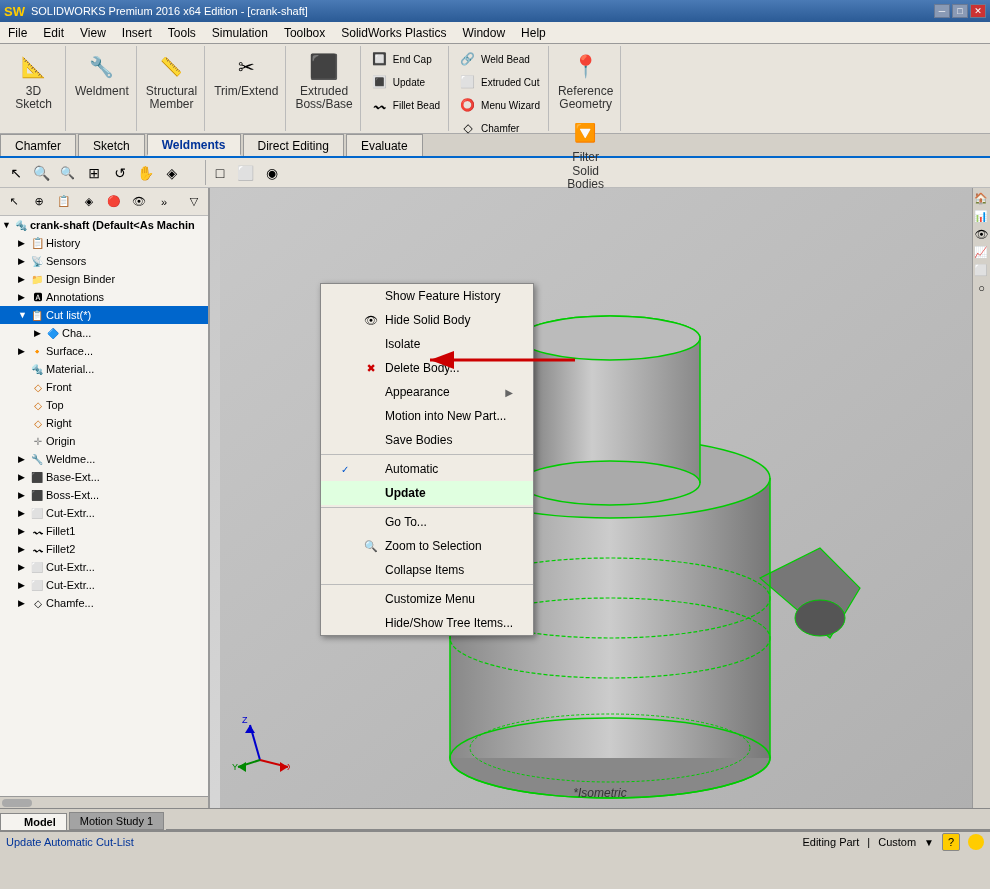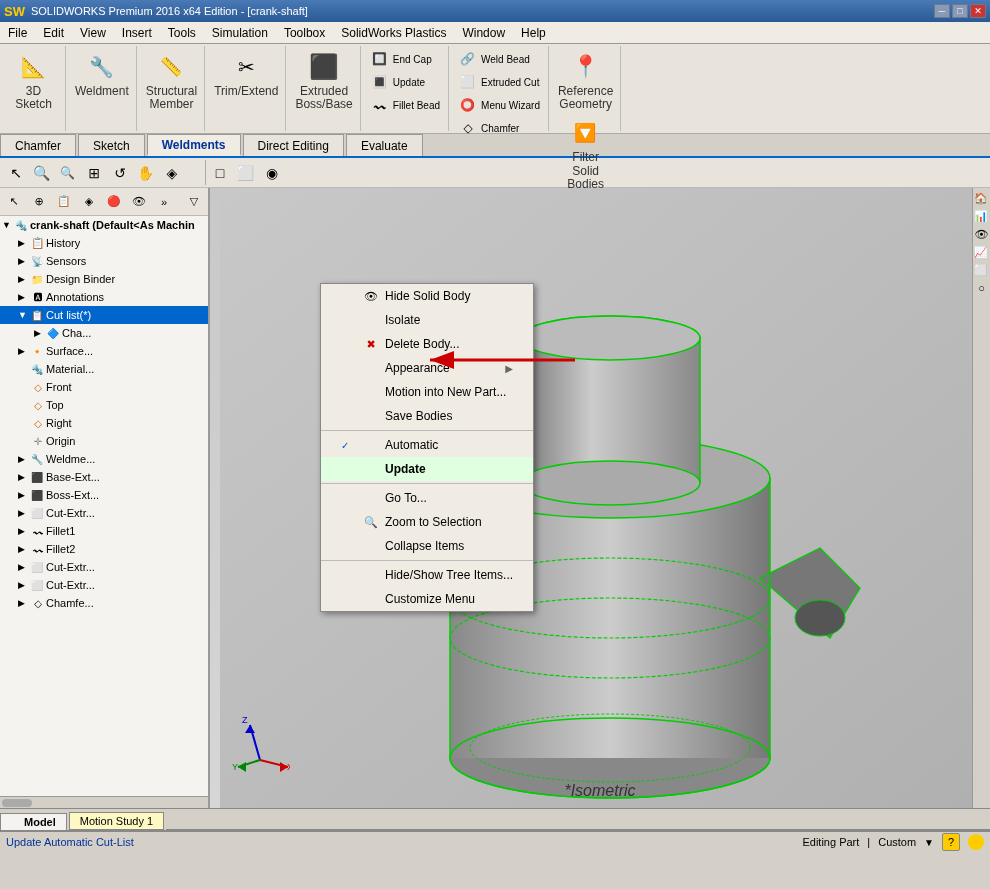--- a/index.html
+++ b/index.html
@@ -57,33 +57,33 @@
     .ctx-item.update-item { background: #e8f0e8; }
     .ctx-separator { height: 1px; background: #bbb; margin: 2px 0; }
     .ctx-arrow { font-size: 10px; color: #666; margin-left: auto; }
     .ctx-check { width: 16px; font-size: 10px; }
     .ctx-icon { width: 16px; height: 16px; display: flex; align-items: center; justify-content: center; font-size: 11px; }
 
     
     #red-arrow { position: absolute; left: 210px; top: 157px; z-index: 101; }
     .right-tool { width: 16px; height: 16px; display: flex; align-items: center; justify-content: center; font-size: 10px; cursor: pointer; border: 1px solid transparent; }
     #bottom-tabs { height: 22px; background: #d4d0c8; display: flex; align-items: flex-end; border-top: 1px solid #999; }
-    .bottom-tab { padding: 2px 10px; font-size: 11px; cursor: pointer; border: 1px solid #888; background: #fef9c3; margin-right: 2px; display: flex; align-items: center; }
+    .bottom-tab { padding: 2px 10px; font-size: 11px; cursor: pointer; border: 1px solid #888; background: #a3a3a3; margin-right: 2px; display: flex; align-items: center; }
     .bottom-tab.active { background: #f5f3ef; border-bottom: none; font-weight: bold; padding-left: 23px; }
     #statusbar { height: 22px; background: #d4d0c8; border-top: 2px solid #888; display: flex; align-items: center; padding: 0 6px; font-size: 11px; justify-content: space-between; }
     .status-right { display: flex; gap: 8px; align-items: center; }
 
     
     #tree-hscroll { height: 12px; background: #d4d0c8; border-top: 1px solid #999; display: flex; align-items: center; }
 
     
     #model-svg { width: 100%; height: 100%; }
 
     
-    #iso-label { position: absolute; bottom: 8px; left: 50%; transform: translateX(-50%); font-size: 16px; color: #333; font-style: italic; }
+    #iso-label { position: absolute; bottom: 8px; left: 50%; transform: translateX(-50%); font-size: 12px; color: #333; font-style: italic; }
 
     
     #axes { position: absolute; bottom: 30px; left: 20px; }
 
     
     #vp-right-icons { position: absolute; right: 0; top: 0; bottom: 0; width: 18px; background: #d4d0c8; display: flex; flex-direction: column; align-items: center; gap: 2px; padding: 2px 0; border-left: 1px solid #999; }
   </style>
 </head>
 <body>
 
@@ -451,20 +451,25 @@
       <line x1="230" y1="290" x2="230" y2="570" stroke="#00cc00" stroke-width="1.5"></line>
       <line x1="550" y1="290" x2="550" y2="570" stroke="#00cc00" stroke-width="1.5"></line>
       <line x1="300" y1="150" x2="300" y2="295" stroke="#00cc00" stroke-width="1.5"></line>
       <line x1="480" y1="150" x2="480" y2="295" stroke="#00cc00" stroke-width="1.5"></line>
     </svg>
 
     
     <div id="context-menu">
       <div class="ctx-item">
         <span class="ctx-check"></span>
+        <span class="ctx-icon"></span>
+        <span>Show Feature History</span>
+      </div>
+      <div class="ctx-item">
+        <span class="ctx-check"></span>
         <span class="ctx-icon">👁</span>
         <span>Hide Solid Body</span>
       </div>
       <div class="ctx-item">
         <span class="ctx-check"></span>
         <span class="ctx-icon"></span>
         <span>Isolate</span>
       </div>
       <div class="ctx-item">
         <span class="ctx-check"></span>
@@ -511,26 +516,26 @@
       </div>
       <div class="ctx-item">
         <span class="ctx-check"></span>
         <span class="ctx-icon"></span>
         <span>Collapse Items</span>
       </div>
       <div class="ctx-separator"></div>
       <div class="ctx-item">
         <span class="ctx-check"></span>
         <span class="ctx-icon"></span>
+        <span>Customize Menu</span>
+      </div>
+      <div class="ctx-item">
+        <span class="ctx-check"></span>
+        <span class="ctx-icon"></span>
         <span>Hide/Show Tree Items...</span>
-      </div>
-      <div class="ctx-item">
-        <span class="ctx-check"></span>
-        <span class="ctx-icon"></span>
-        <span>Customize Menu</span>
       </div>
     </div>
 
     
     <div id="red-arrow">
       <svg width="160" height="30" viewBox="0 0 160 30">
         <defs>
           <marker id="arrowhead" markerWidth="8" markerHeight="6" refX="8" refY="3" orient="auto">
             <polygon points="0 0, 8 3, 0 6" fill="#cc0000"></polygon>
           </marker>

